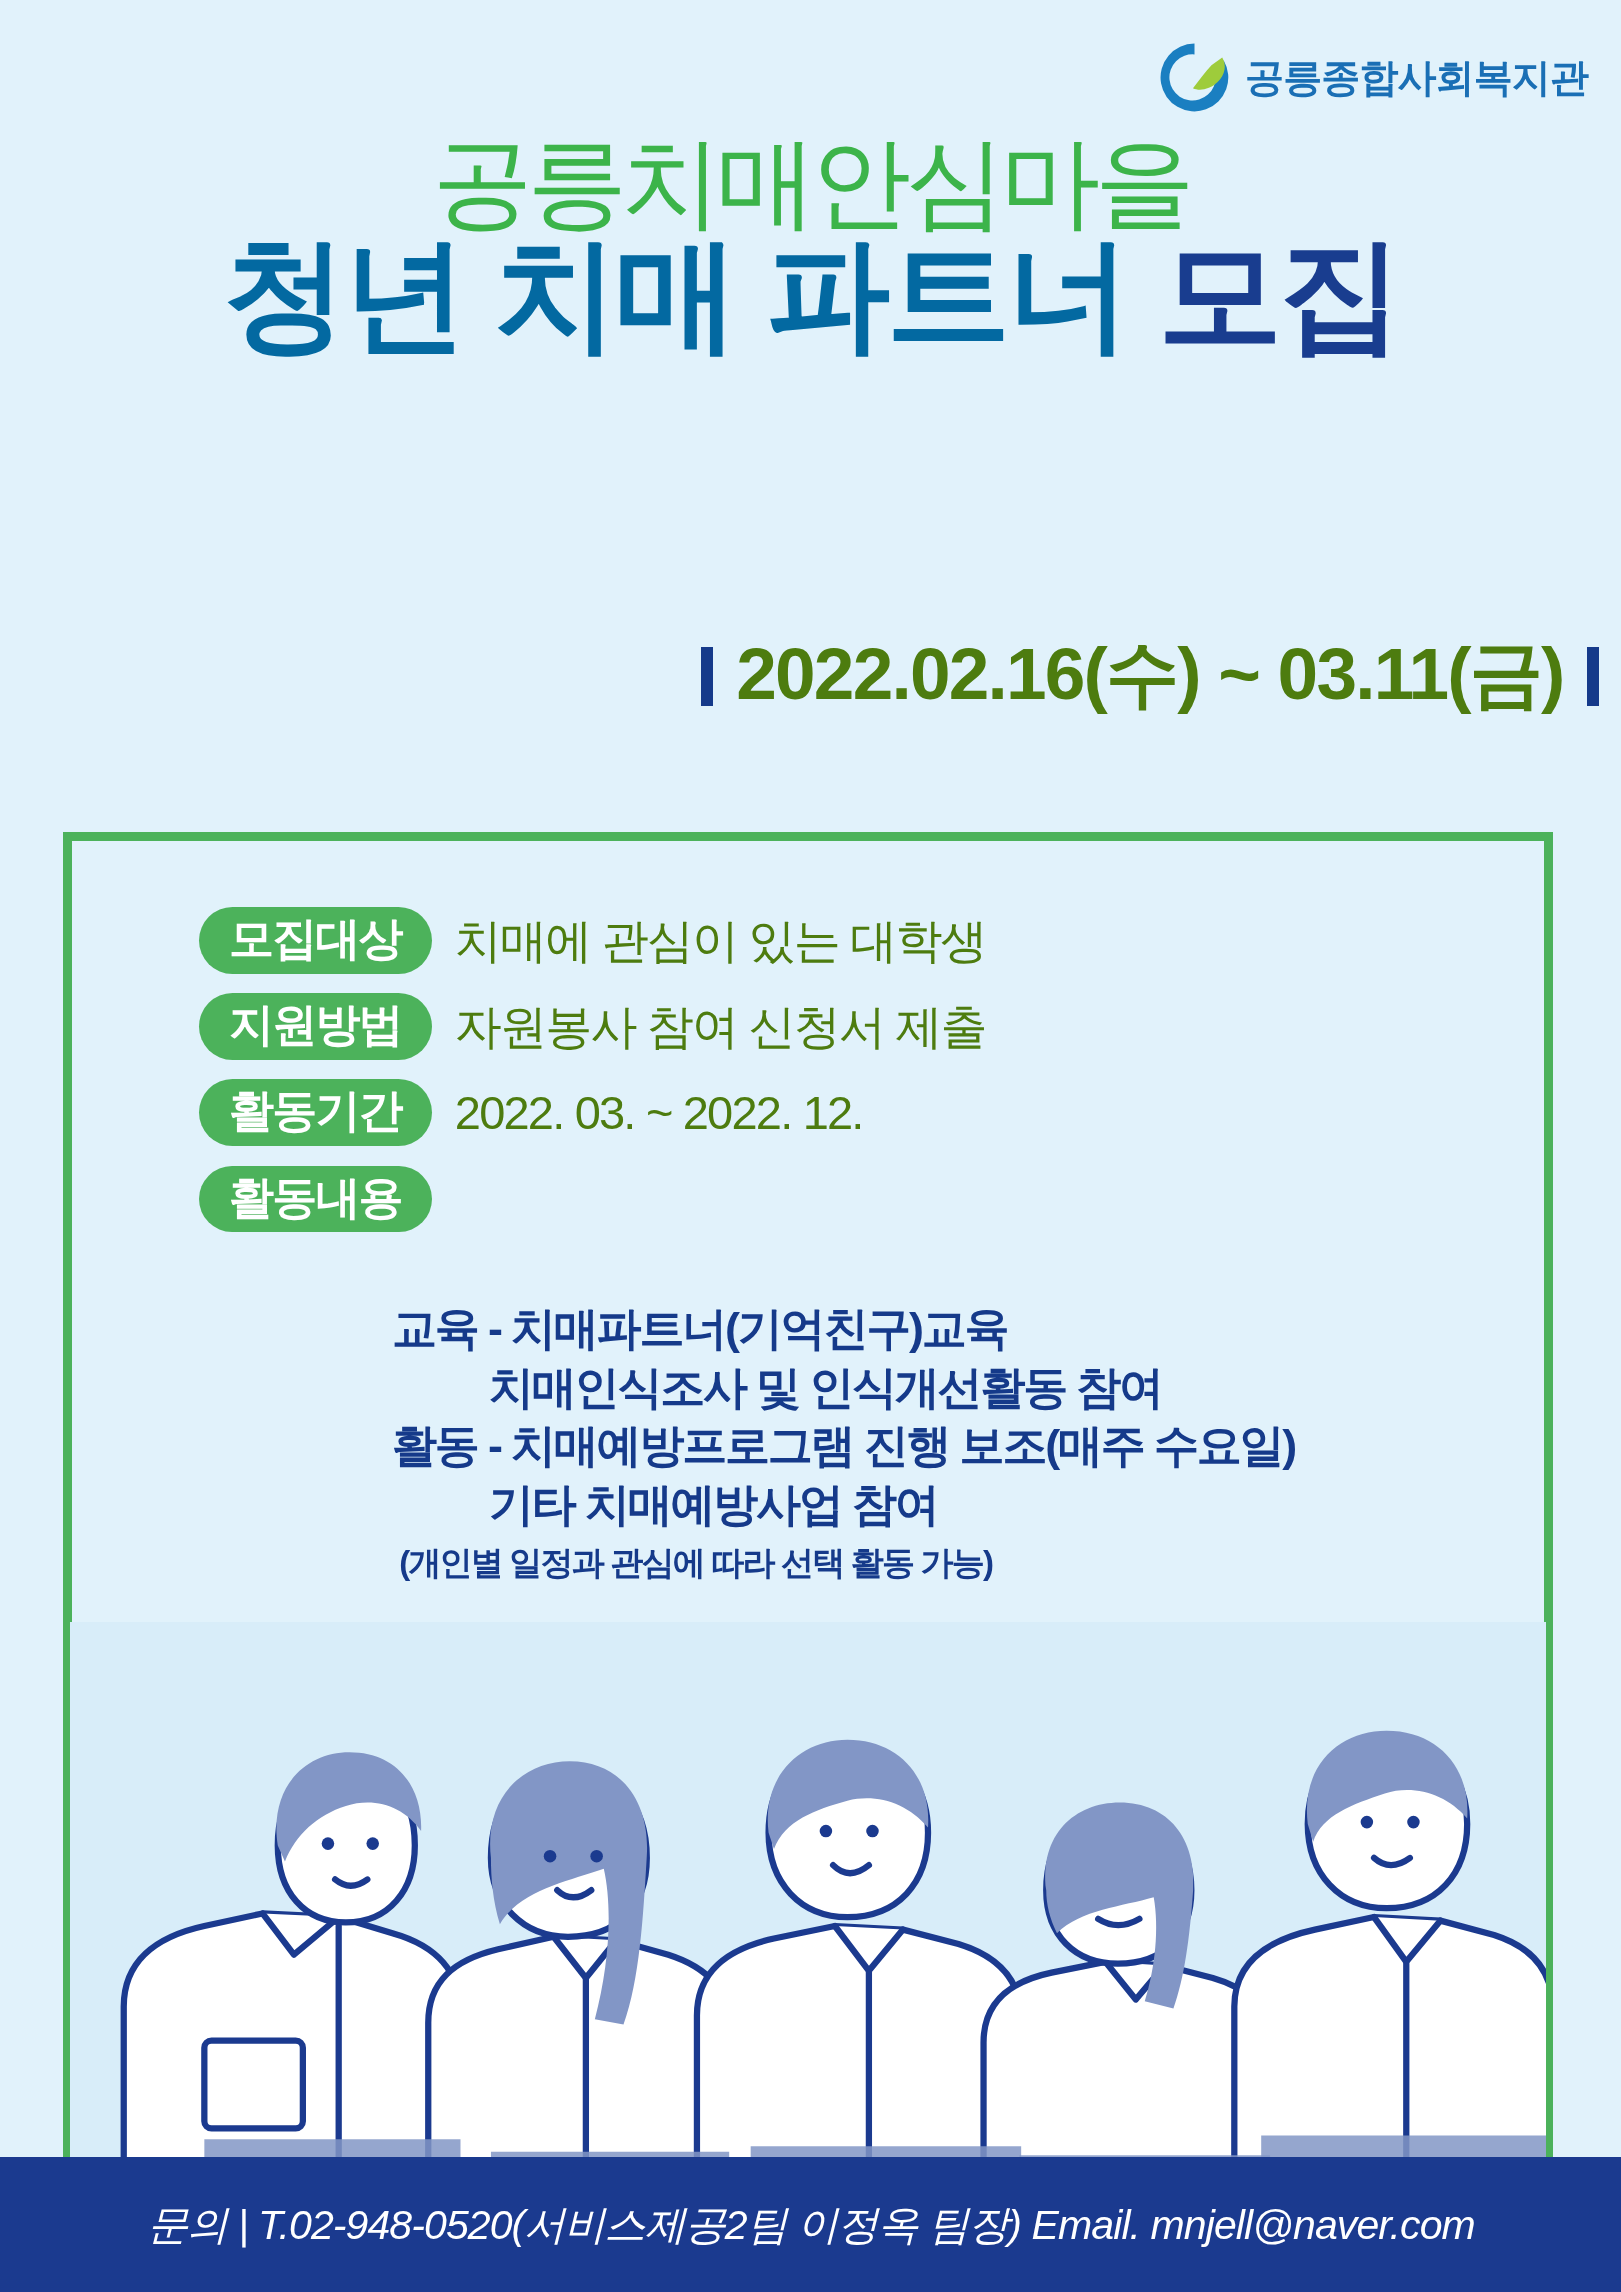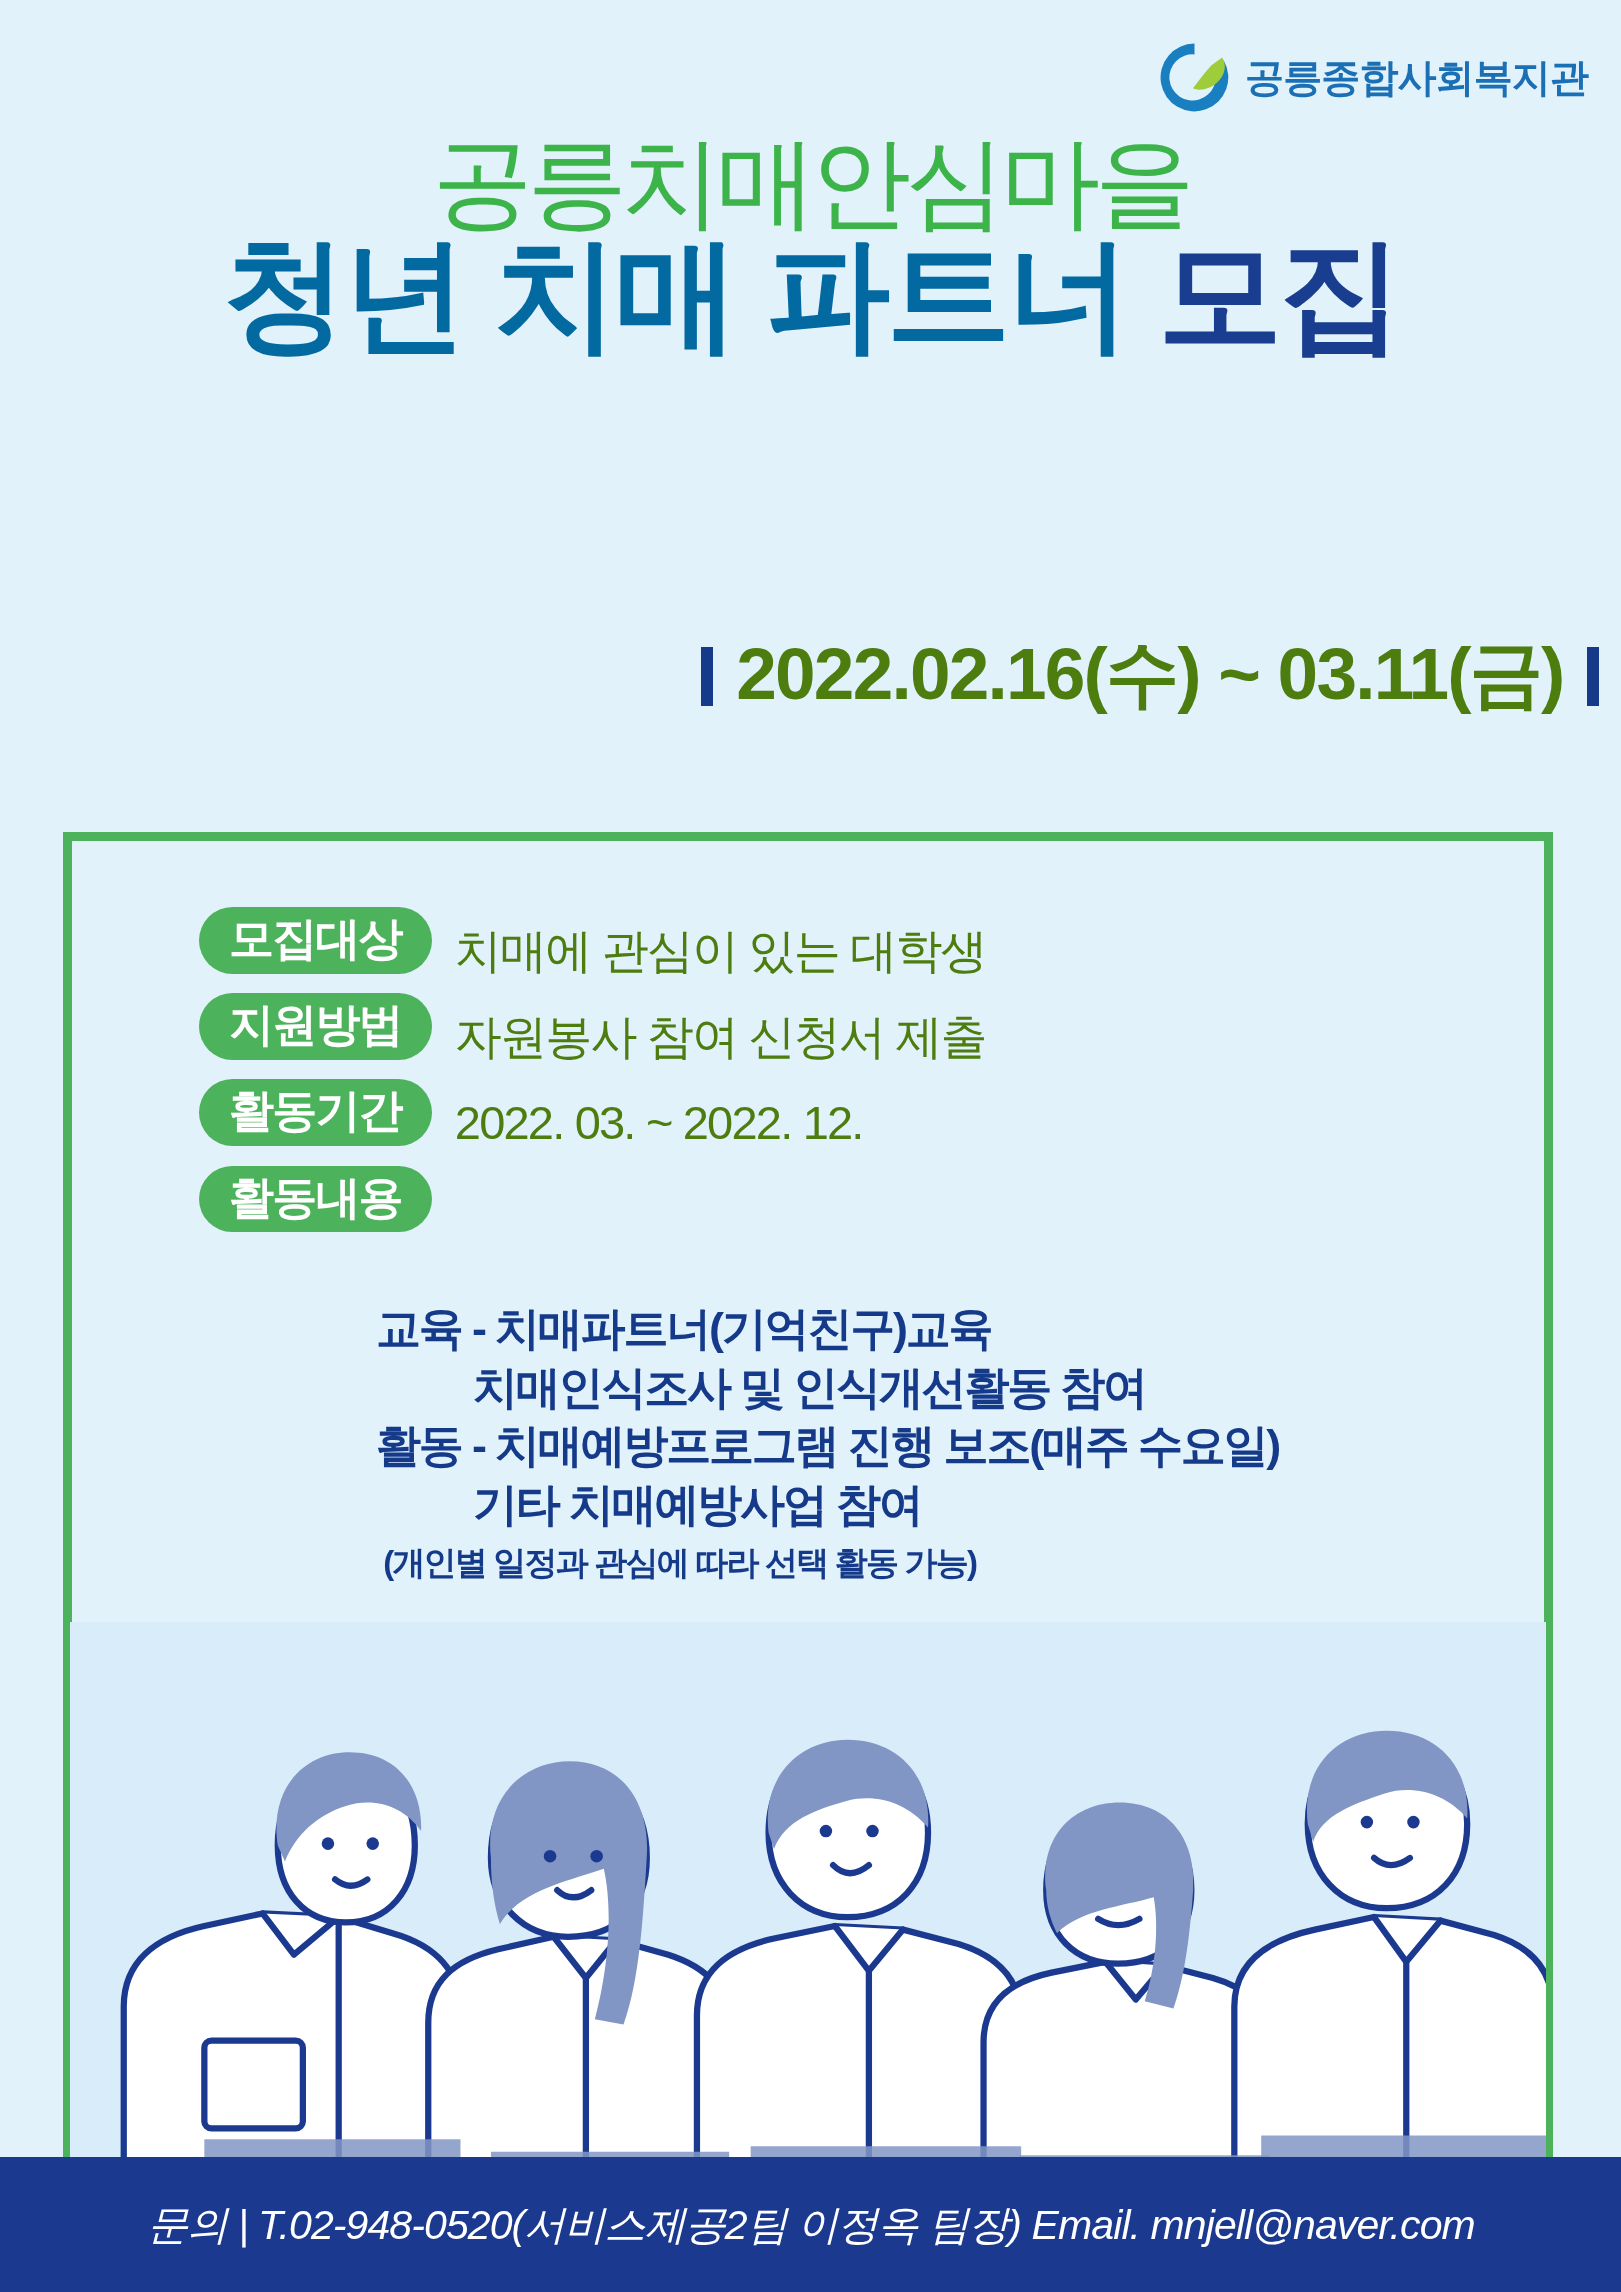--- a/index.html
+++ b/index.html
@@ -44,33 +44,33 @@
   .date-bar{display:inline-block;width:12.5px;height:59px;background:#153a8a;
     vertical-align:-7.2px;margin:0 23px;}
 
   
   .info-box{
     position:absolute;left:63px;top:813px;width:1490px;height:1343px;
     border:9.9px solid #4cb25b;box-sizing:border-box;background:transparent;
   }
 
   .rows{position:absolute;left:199px;top:888px;width:1254px;}
-  .row{display:flex;align-items:flex-end;margin-bottom:19.7px;}
+  .row{display:flex;align-items:center;margin-bottom:19.7px;}
   .pill{
     background:#4cb25b;color:#ffffff;border-radius:54px;
     font-size:45px;font-weight:bold;letter-spacing:-1.8px;
     padding:9px 30px 12.5px 30px;line-height:1;white-space:nowrap;
     min-width:176px;text-align:center;box-sizing:border-box;
   }
   .row-val{
     margin-left:23px;color:#4d7c0f;font-size:47px;font-weight:normal;
     letter-spacing:-1.8px;white-space:nowrap;line-height:1;
   }
 
-  .act-list{position:absolute;left:376px;top:1281px;width:1128px;color:#153a8a;}
+  .act-list{position:absolute;left:392px;top:1281px;width:1128px;color:#153a8a;}
   .act-line{font-size:45px;font-weight:bold;letter-spacing:-2.2px;
     line-height:1.3;white-space:nowrap;}
   .act-indent{padding-left:97px;}
   .act-note{font-size:33px;font-weight:bold;letter-spacing:-1.8px;
     margin-top:7.2px;padding-left:7.2px;white-space:nowrap;}
 
   
   .illus{
     position:absolute;left:70px;top:1603px;width:1476px;height:553px;
     overflow:hidden;

